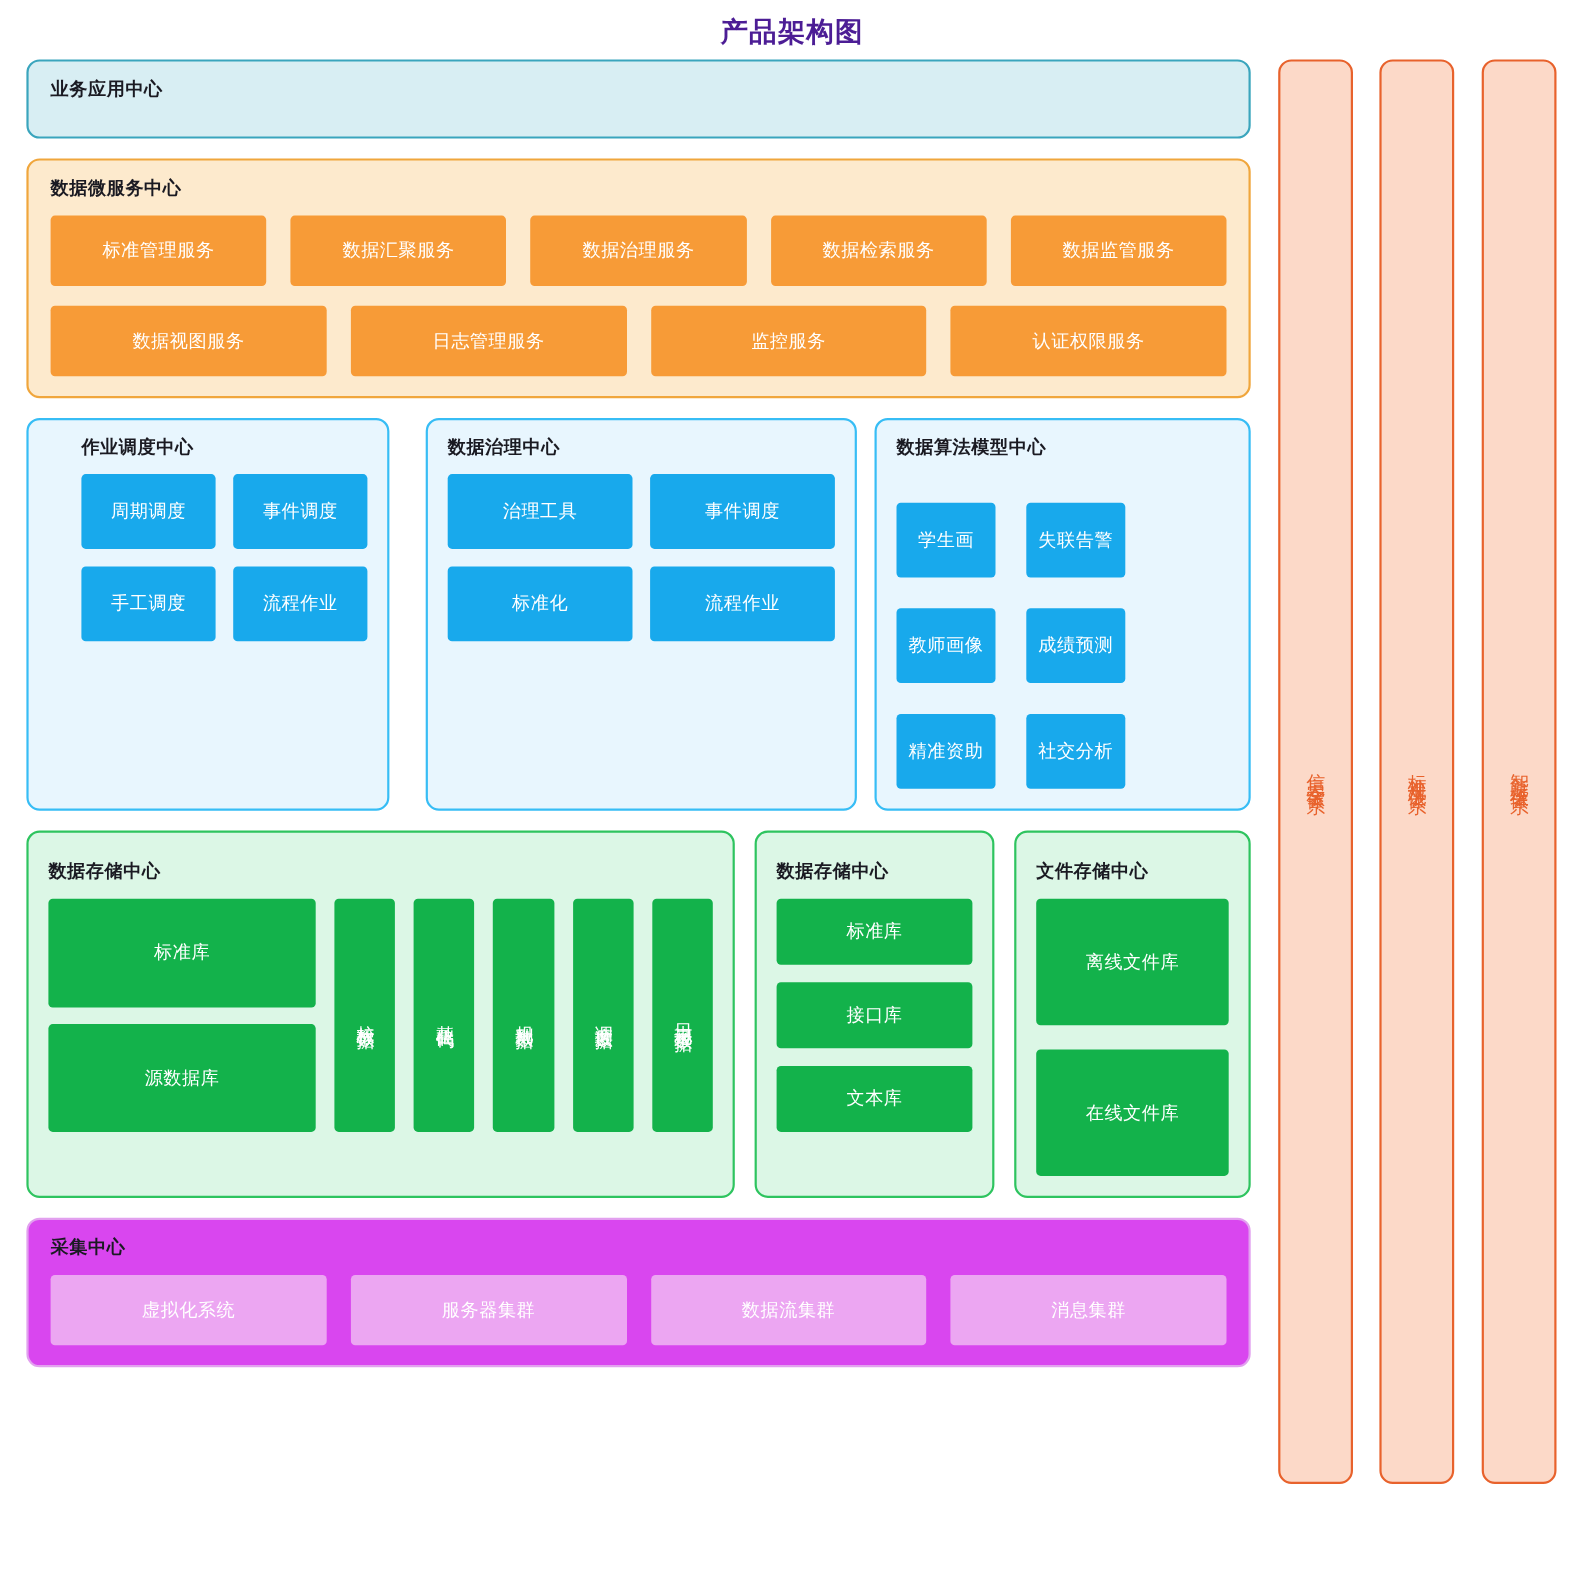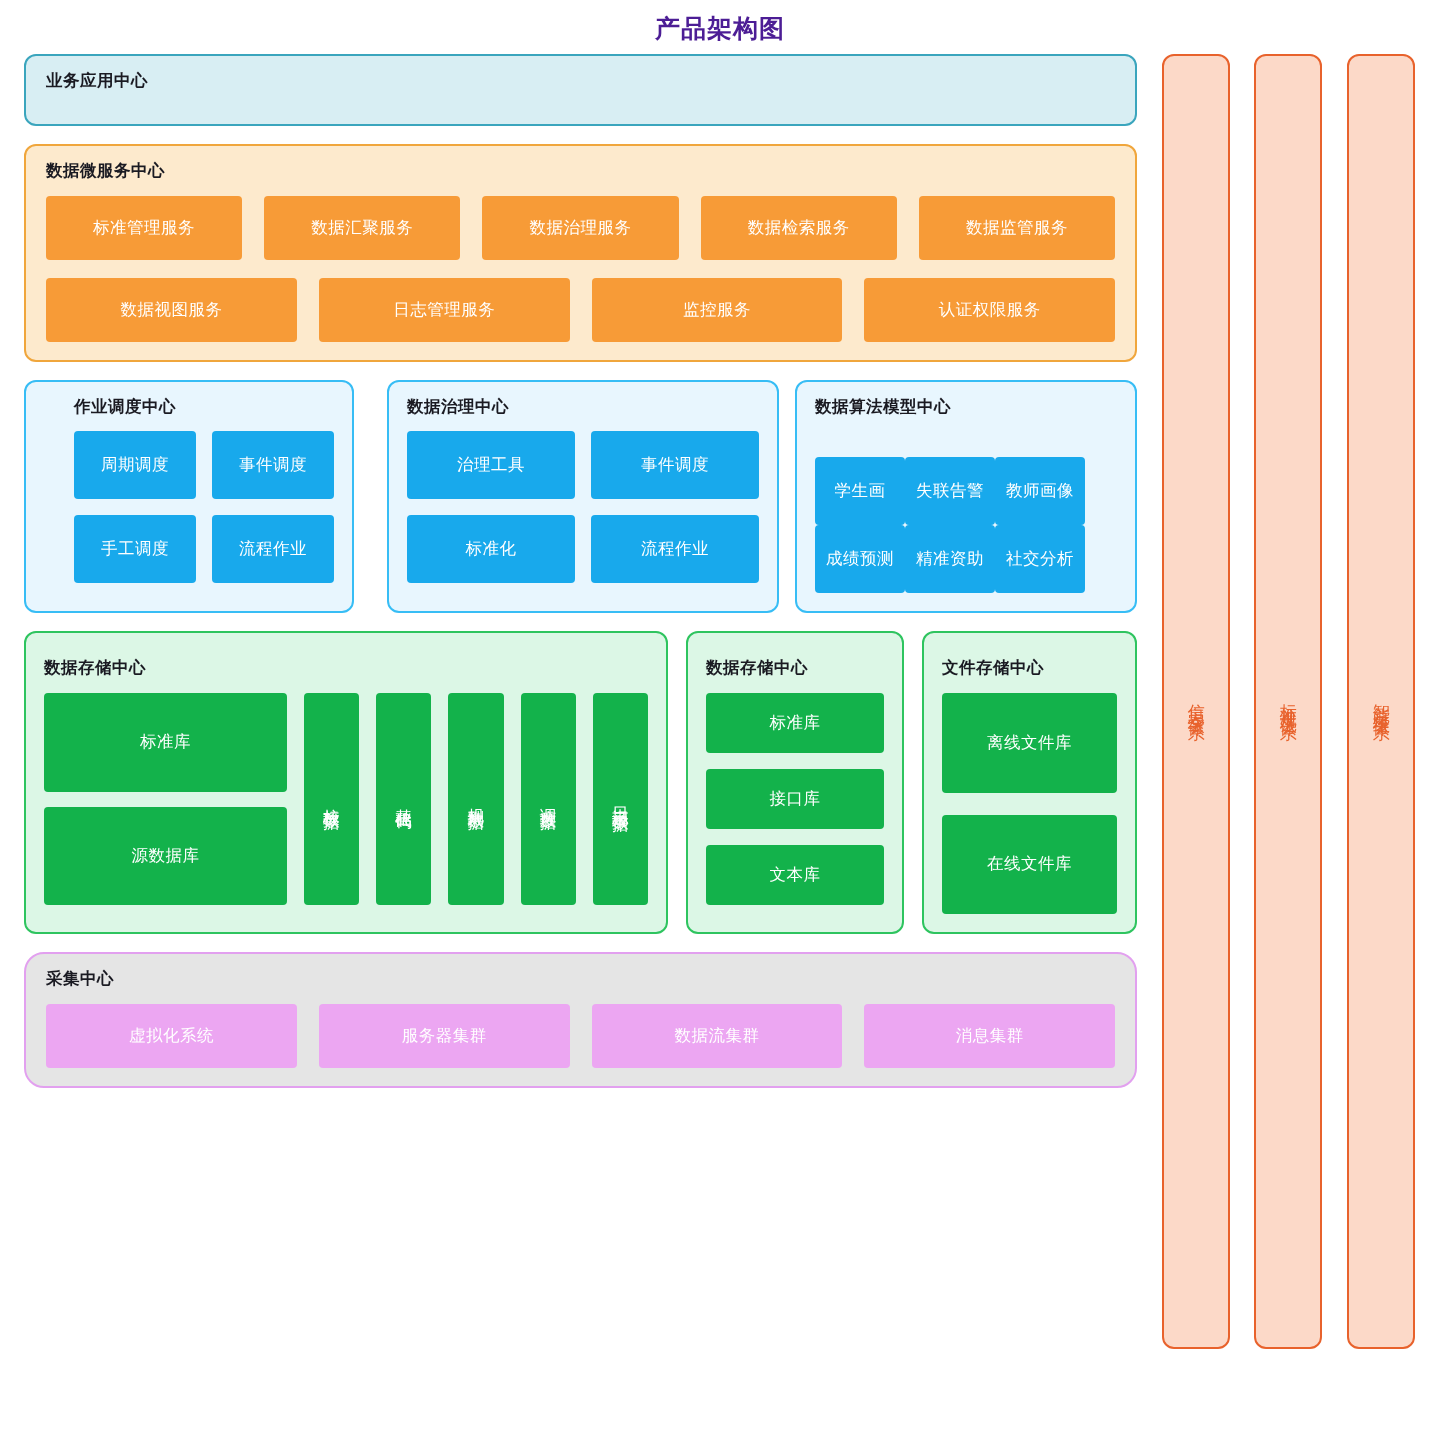--- a/index.html
+++ b/index.html
@@ -74,21 +74,21 @@
 
   
   .band-svc { background: #fdeacd; border-color: #f0a63c; }
   .band-svc .cell { background: #f79b37; height: 64px; }
 
   
   .band-share { background: #fce9e9; border-color: #f0b4b4; }
   .band-share .cell { background: #ea8e8e; height: 64px; }
 
   
-  .band-collect { background: #e5e5e5; border-color: #e2a0ef; border-radius: 20px; }
+  .band-collect { background: #d946ef; border-color: #e2a0ef; }
   .band-collect .cell { background: #eca6f2; height: 64px; }
 
   
   .triple-row {
     display: flex;
     gap: 16px;
     margin-bottom: 18px;
   }
   .grp {
     background: #e8f6fe;
@@ -99,21 +99,21 @@
   .grp-sched { width: 330px; padding-left: 48px; }
   .grp-gov { width: 392px; margin-left: 17px; }
   .grp-algo { width: 449px; flex: 1; }
   .grp .band-title { margin-bottom: 13px; }
   .grid2 { display: flex; flex-wrap: wrap; gap: 16px; }
   .grid2 .cell {
     background: #18a9ec;
     height: 68px;
     flex: 0 0 calc(50% - 8px);
   }
-  .grid3 { display: flex; flex-wrap: wrap; gap: 0; margin-top: 39px; }
+  .grid3 { display: flex; flex-wrap: wrap; gap: 28px; margin-top: 39px; }
   .grid3 .cell {
     background: #18a9ec;
     height: 68px;
     flex: 0 0 calc(33.333% - 10.67px);
   }
 
   
   .storage-row {
     display: flex;
     gap: 18px;
@@ -146,21 +146,21 @@
   .vcol {
     flex: 1;
     writing-mode: vertical-rl;
     text-orientation: upright;
     letter-spacing: 2px;
     line-height: 1.12;
     padding: 6px 0;
   }
   .store-stack { display: flex; flex-direction: column; gap: 16px; height: 212px; }
   .store-stack .gbox { flex: 1; }
-  .store-stack-2 { display: flex; flex-direction: column; gap: 22px; height: 221px; }
+  .store-stack-2 { display: flex; flex-direction: column; gap: 22px; height: 252px; }
   .store-stack-2 .gbox { flex: 1; }
 
   
   .pillar {
     position: absolute;
     top: 54px;
     width: 68px;
     height: 1295px;
     background: #fcd9c8;
     border: 2px solid #e8622c;

